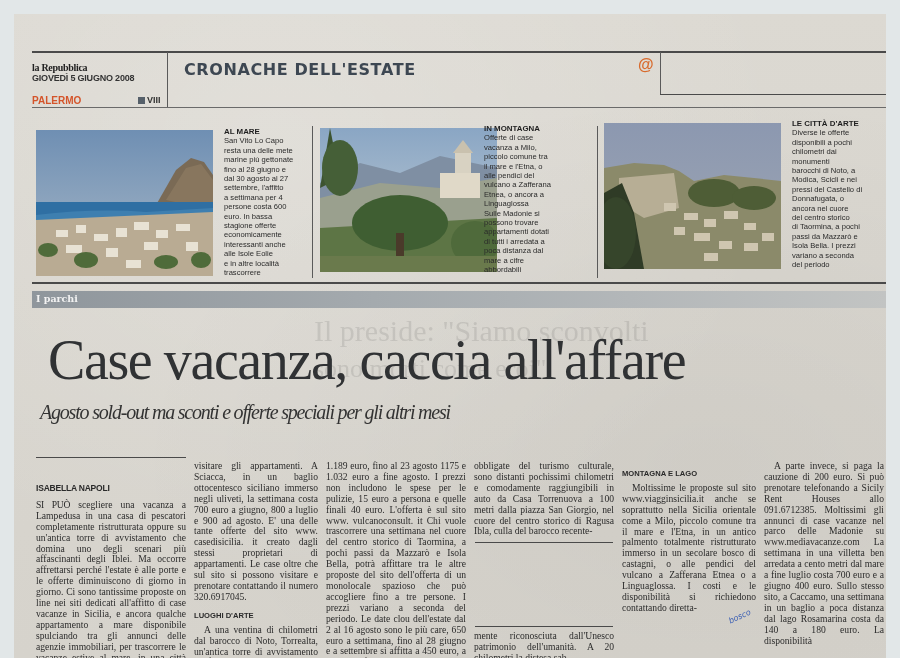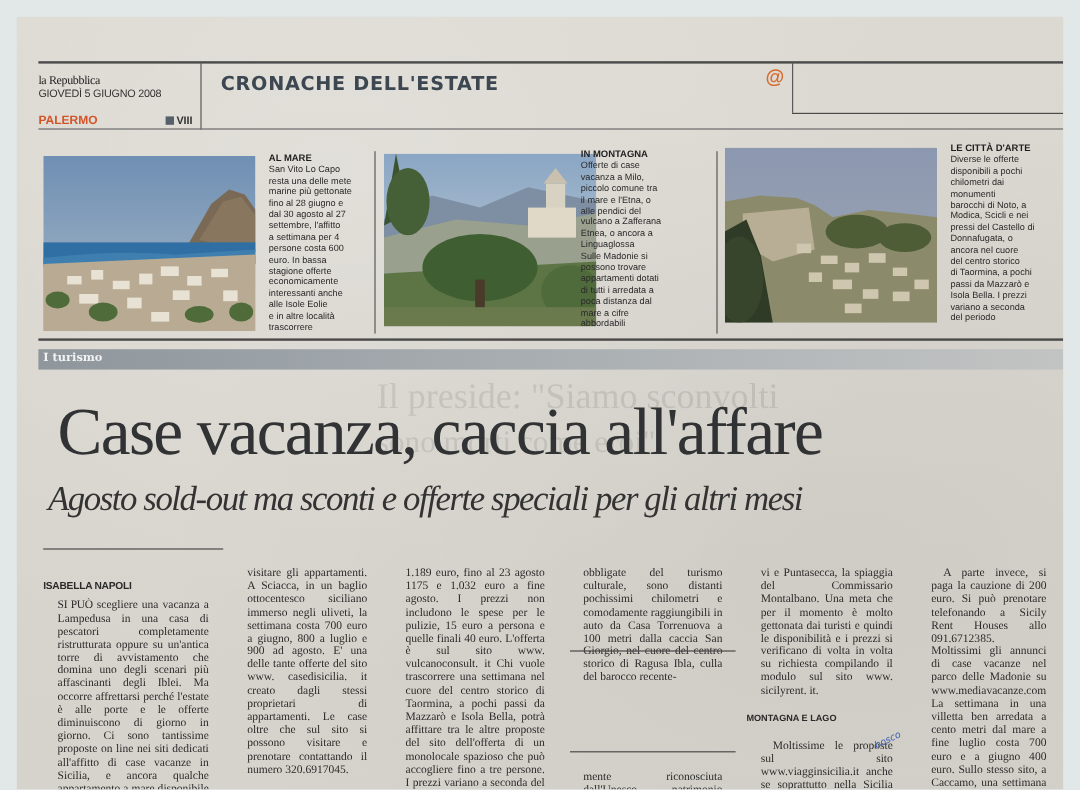--- a/index.html
+++ b/index.html
@@ -15,22 +15,22 @@
       background:
         radial-gradient(ellipse at 30% 20%, rgba(255,255,255,0.18), transparent 60%),
         radial-gradient(ellipse at 80% 70%, rgba(0,0,0,0.04), transparent 60%);
       pointer-events: none;
     }
     .abs { position: absolute; }
     .hrule { position: absolute; background: #4a4a4a; }
     .vrule { position: absolute; background: #5a5a5a; width: 1px; }
 
     
-    .masthead { left: 18px; top: 48px; font-family: "Liberation Serif", serif; font-weight: normal; font-size: 10px; letter-spacing: -0.3px; color: #222; }
-    .dateline { left: 18px; top: 59px; font-family: "Liberation Sans", sans-serif; font-size: 9px; color: #333; letter-spacing: -0.2px; }
+    .masthead { left: 18px; top: 48px; font-family: "Liberation Serif", serif; font-weight: bold; font-size: 10px; letter-spacing: -0.3px; color: #222; }
+    .dateline { left: 18px; top: 59px; font-family: "Liberation Sans", sans-serif; font-size: 9px; color: #333; letter-spacing: -0.2px; font-weight: bold; }
     .city { left: 18px; top: 81px; font-family: Liberation Sans, sans-serif; font-weight: bold; font-size: 10px; color: #d4542a; }
     .pageno { left: 124px; top: 81px; font-family: "Liberation Sans", sans-serif; font-weight: bold; font-size: 9px; color: #333; display: flex; align-items: center; gap: 2px; }
     .pageno .sq { width: 7px; height: 7px; background: #56606a; display: inline-block; }
     .section-title { left: 170px; top: 46px; font-family: "DejaVu Sans", sans-serif; font-weight: bold; font-size: 16px; letter-spacing: 0.6px; color: #3d4752; }
     .at-icon { left: 624px; top: 42px; font-family: "Liberation Sans", sans-serif; font-size: 16px; color: #d86a2c; font-weight: bold; }
     .info { left: 651px; top: 41px; font-family: "Liberation Sans", sans-serif; font-size: 8.2px; line-height: 10.4px; color: #2e2e2e; }
     .info .info-title { font-weight: bold; font-size: 8.6px; color: #222; }
 
     
     .photo { position: absolute; overflow: hidden; }
@@ -38,25 +38,25 @@
     .caption .cap-title { font-weight: bold; font-size: 7.9px; display: block; color: #1e1e1e; }
 
     
     .band { left: 18px; top: 277px; width: 854px; height: 17px; background: linear-gradient(90deg, #8f969c 0%, #a4aaae 40%, #b3b7b9 70%, #c2c4c3 100%); }
     .band-label { left: 22px; top: 279px; font-family: "DejaVu Serif", serif; font-weight: bold; font-size: 9.5px; color: #f2f2f2; }
 
     
     .ghost { position: absolute; color: rgba(60,60,60,0.13); font-family: "Liberation Serif", serif; white-space: nowrap; }
 
     .headline { left: 34px; top: 318px; font-family: "Liberation Serif", serif; font-size: 56px; letter-spacing: -1.4px; color: #303234; white-space: nowrap; line-height: 1; }
-    .subhead { left: 26px; top: 388px; font-family: "Liberation Serif", serif; font-style: italic; font-size: 29px; letter-spacing: -1.2px; color: #333; white-space: nowrap; line-height: 1; }
+    .subhead { left: 26px; top: 388px; font-family: "Liberation Serif", serif; font-style: italic; font-size: 20px; letter-spacing: -1.2px; color: #333; white-space: nowrap; line-height: 1; }
 
     
     .col { position: absolute; font-family: "Liberation Serif", serif; font-size: 9.6px; line-height: 10.9px; color: #2b2b2b; text-align: justify; hyphens: manual; }
-    .col p { margin: 12px; }
+    .col p { margin: 0; }
     .byline { font-family: "Liberation Sans", sans-serif; font-weight: bold; font-size: 8.5px; letter-spacing: -0.2px; color: #2a2a2a; }
     .subhd { font-family: "Liberation Sans", sans-serif; font-weight: bold; font-size: 7.6px; color: #2a2a2a; margin: 8px 0 3px; text-align: left; }
     .dropcap-lead { font-weight: normal; letter-spacing: -0.3px; }
     .indent { text-indent: 10px; }
 
     .pullquote { left: 463px; top: 534px; width: 142px; font-family: "DejaVu Sans", sans-serif; font-weight: bold; font-size: 12.2px; line-height: 14px; color: #4b5662; letter-spacing: -0.4px; }
     .blue-mark { left: 714px; top: 598px; color: #3b5fb4; font-family: "DejaVu Sans", sans-serif; font-style: italic; font-size: 8px; transform: rotate(-25deg); }
   </style>
 </head>
 <body>
@@ -229,21 +229,21 @@
     <span>di Taormina, a pochi</span><br>
     <span>passi da Mazzarò e</span><br>
     <span>Isola Bella. I prezzi</span><br>
     <span>variano a seconda</span><br>
     <span>del periodo</span>
   </div>
 
   <div class="hrule" style="left:18px;top:268px;width:854px;height:1.5px;"></div>
 
   <div class="abs band"></div>
-  <div class="abs band-label">I turismo</div>
+  <div class="abs band-label">I parchi</div>
 
   <div class="abs headline">Case vacanza, caccia all'affare</div>
   <div class="abs subhead">Agosto sold-out ma sconti e offerte speciali per gli altri mesi</div>
 
   <div class="hrule" style="left:22px;top:443px;width:150px;height:1px;"></div>
   <div class="col" style="left:22px;top:469px;width:150px;">
     <div class="byline">ISABELLA NAPOLI</div>
     <p style="margin-top:6px;"><span class="dropcap-lead">SI PUÒ</span><span> scegliere una vacanza a Lampedusa in una casa di pescatori completamente ristrutturata oppure su un'antica torre di avvistamento che domina uno degli scenari più affascinanti degli Iblei. Ma occorre affrettarsi perché l'estate è alle porte e le offerte diminuiscono di giorno in giorno. Ci sono tantissime proposte on line nei siti dedicati all'affitto di case vacanze in Sicilia, e ancora qualche appartamento a mare disponibile spulciando tra gli annunci delle agenzie immobiliari, per trascorrere le vacanze estive al mare, in una città d'arte o a respirare l'aria</span></p>
   </div>
 
@@ -251,30 +251,29 @@
     <p>visitare gli appartamenti. A Sciacca, in un baglio ottocentesco siciliano immerso negli uliveti, la settimana costa 700 euro a giugno, 800 a luglio e 900 ad agosto. E' una delle tante offerte del sito www. casedisicilia. it creato dagli stessi proprietari di appartamenti. Le case oltre che sul sito si possono visitare e prenotare contattando il numero 320.6917045.</p>
     <div class="subhd">LUOGHI D'ARTE</div>
     <p class="indent">A una ventina di chilometri dal barocco di Noto, Torrealta, un'antica torre di avvistamento trasformata in una residenza per vacanze, nella campagna sud occidentale della Sicilia, è ancora disponibile per</p>
   </div>
 
   <div class="col" style="left:312px;top:447px;width:140px;">
     <p>1.189 euro, fino al 23 agosto 1175 e 1.032 euro a fine agosto. I prezzi non includono le spese per le pulizie, 15 euro a persona e quelle finali 40 euro. L'offerta è sul sito www. vulcanoconsult. it Chi vuole trascorrere una settimana nel cuore del centro storico di Taormina, a pochi passi da Mazzarò e Isola Bella, potrà affittare tra le altre proposte del sito dell'offerta di un monolocale spazioso che può accogliere fino a tre persone. I prezzi variano a seconda del periodo. Le date clou dell'estate dal 2 al 16 agosto sono le più care, 650 euro a settimana, fino al 28 giugno e a settembre si affitta a 450 euro, a luglio e fino al 30 agosto a 600 euro. A</p>
   </div>
 
   <div class="col" style="left:460px;top:447px;width:140px;">
-    <p>obbligate del turismo culturale, sono distanti pochissimi chilometri e comodamente raggiungibili in auto da Casa Torrenuova a 100 metri dalla caccia San Giorgio, nel cuore del centro storico di Ragusa Ibla, culla del barocco recente-</p>
+    <p>obbligate del turismo culturale, sono distanti pochissimi chilometri e comodamente raggiungibili in auto da Casa Torrenuova a 100 metri dalla piazza San Giorgio, nel cuore del centro storico di Ragusa Ibla, culla del barocco recente-</p>
   </div>
   <div class="hrule" style="left:461px;top:528px;width:138px;height:1px;"></div>
   <div class="hrule" style="left:461px;top:612px;width:138px;height:1px;"></div>
   <div class="col" style="left:460px;top:617px;width:140px;">
     <p>mente riconosciuta dall'Unesco patrimonio dell'umanità. A 20 chilometri la distesa sab-</p>
   </div>
 
   <div class="col" style="left:608px;top:447px;width:134px;">
-    <p>vi e Puntasecca, la spiaggia del Commissario Montalbano. Una meta che per il momento è molto gettonata dai turisti e quindi le disponibilità e i prezzi si verificano di volta in volta su richiesta compilando il modulo sul sito www. sicilyrent. it.</p>
     <div class="subhd">MONTAGNA E LAGO</div>
     <p class="indent">Moltissime le proposte sul sito www.viagginsicilia.it anche se soprattutto nella Sicilia orientale come a Milo, piccolo comune tra il mare e l'Etna, in un antico palmento totalmente ristrutturato immerso in un secolare bosco di castagni, o alle pendici del vulcano a Zafferana Etnea o a Linguaglossa. I costi e le disponibilità si richiedono contattando diretta-</p>
   </div>
   <div class="abs blue-mark">bosco</div>
 
   <div class="col" style="left:750px;top:447px;width:120px;">
     <p class="indent">A parte invece, si paga la cauzione di 200 euro. Si può prenotare telefonando a Sicily Rent Houses allo 091.6712385. Moltissimi gli annunci di case vacanze nel parco delle Madonie su www.mediavacanze.com La settimana in una villetta ben arredata a cento metri dal mare a fine luglio costa 700 euro e a giugno 400 euro. Sullo stesso sito, a Caccamo, una settimana in un baglio a poca distanza dal lago Rosamarina costa da 140 a 180 euro. La disponibilità</p>
   </div>
 </div>
 

